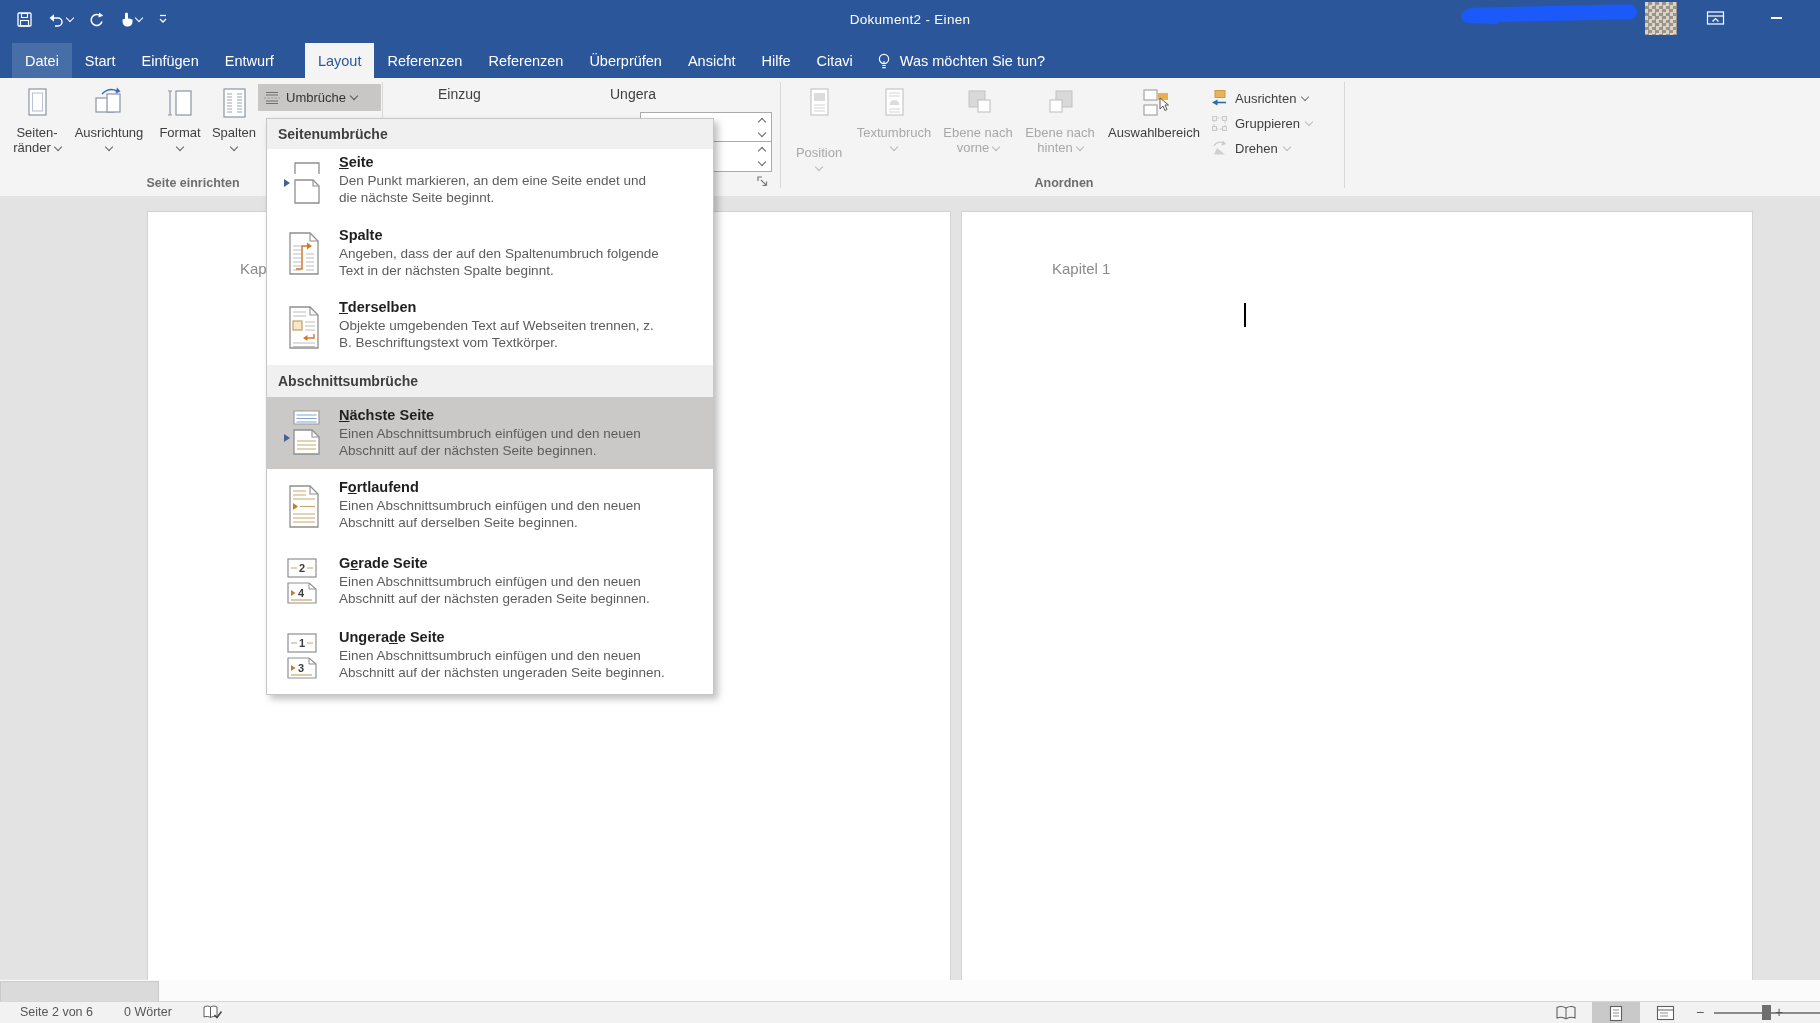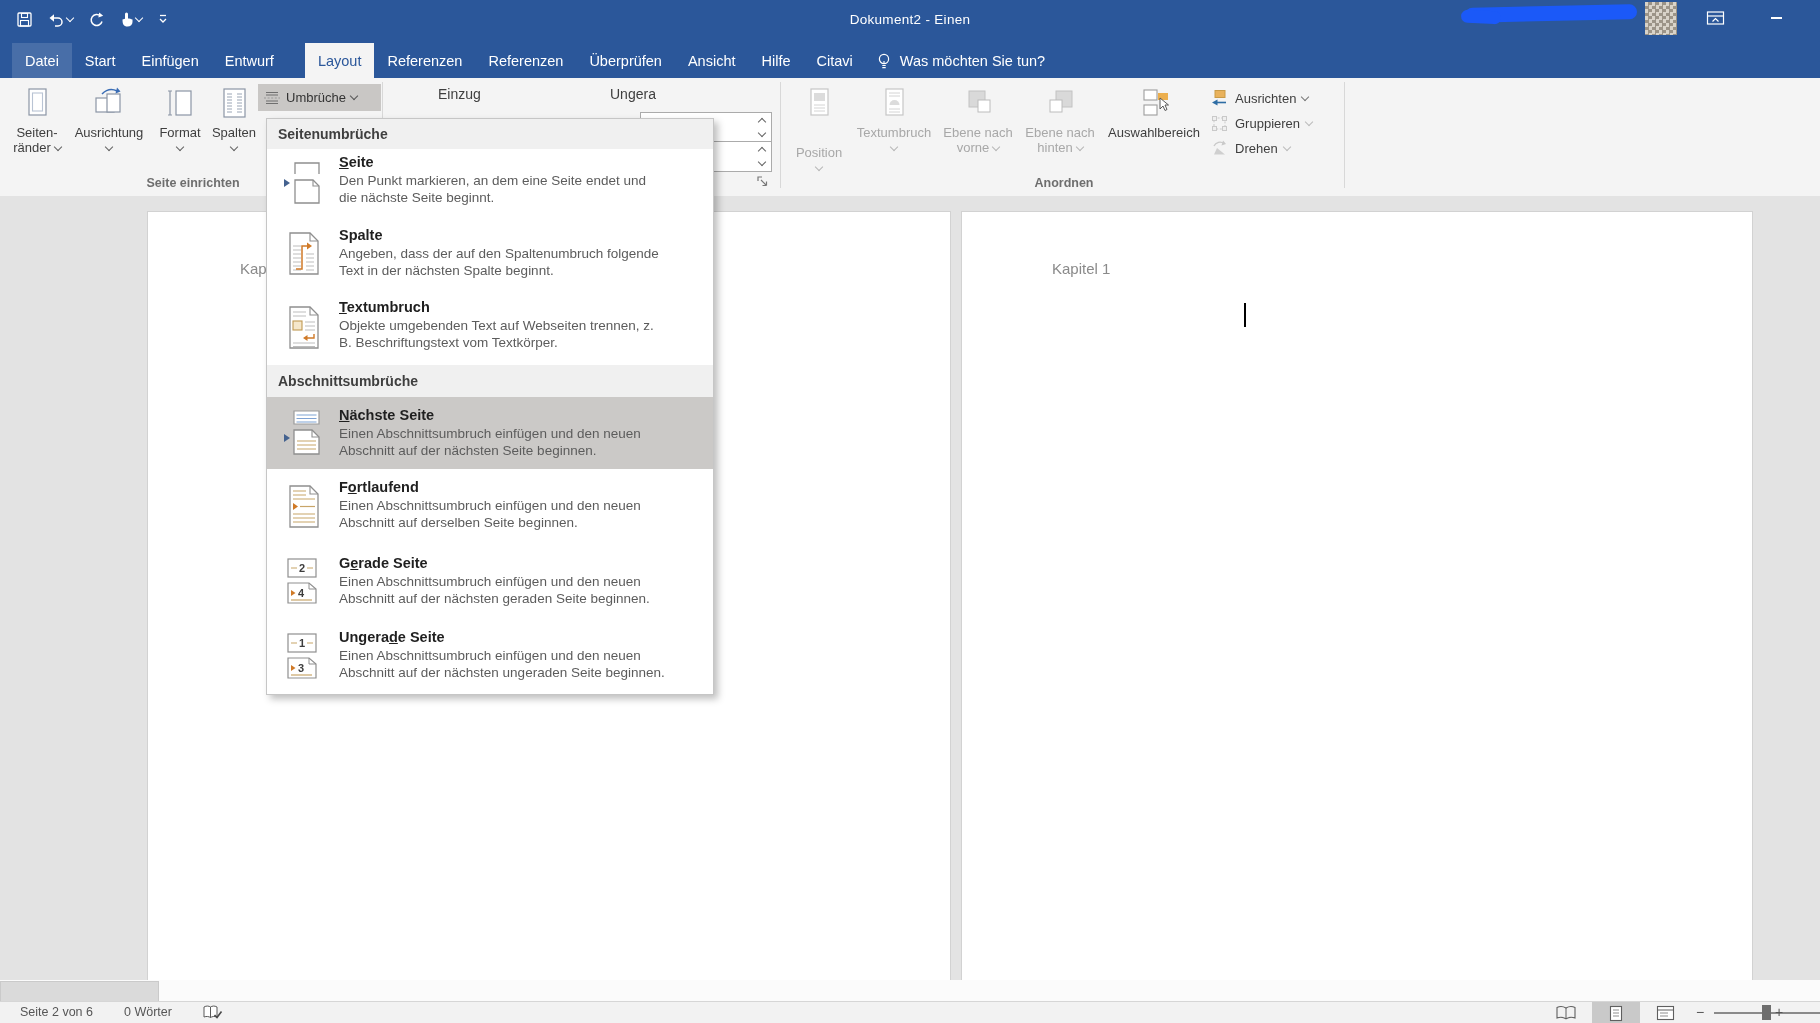--- a/index.html
+++ b/index.html
@@ -440,21 +440,21 @@
           <path d="M29 5 V13 H37" fill="none" stroke="#8f8f8f" stroke-width="1.1"></path>
           <path d="M12 10h13M12 14h13" stroke="#bdbdbd" stroke-width="1.1"></path>
           <rect x="12" y="19" width="9" height="9" fill="#f5e7cb" stroke="#c09a53" stroke-width="1.1"></rect>
           <path d="M24 20h10M24 24h10M24 28h10" stroke="#bdbdbd" stroke-width="1.1"></path>
           <path d="M33 32 V36 H26" fill="none" stroke="#d07a28" stroke-width="1.4"></path>
           <path d="M26.5 33 L22 36 L26.5 39 Z" fill="#d07a28"></path>
           <path d="M12 41h22M12 44.5h22" stroke="#bdbdbd" stroke-width="1.1"></path>
         </svg>
       </div>
       <div class="mi-text">
-        <div class="mi-title"><span></span><span class="u">T</span><span>extumbruch</span></div>
+        <div class="mi-title"><span></span><span class="u">T</span><span>derselben</span></div>
         <div class="mi-desc"><span>Objekte umgebenden Text auf Webseiten trennen, z.</span><br><span>B. Beschriftungstext vom Textkörper.</span></div>
       </div>
     </div>
 
     <div class="mh" style="height:32px;">Abschnittsumbrüche</div>
 
     <div class="mi sel" style="height:72px;">
       <div class="mi-icon">
         <svg width="44" height="50" viewBox="0 0 44 50">
           <path d="M3 26 L9 30 L3 34 Z" fill="#44628f"></path>

